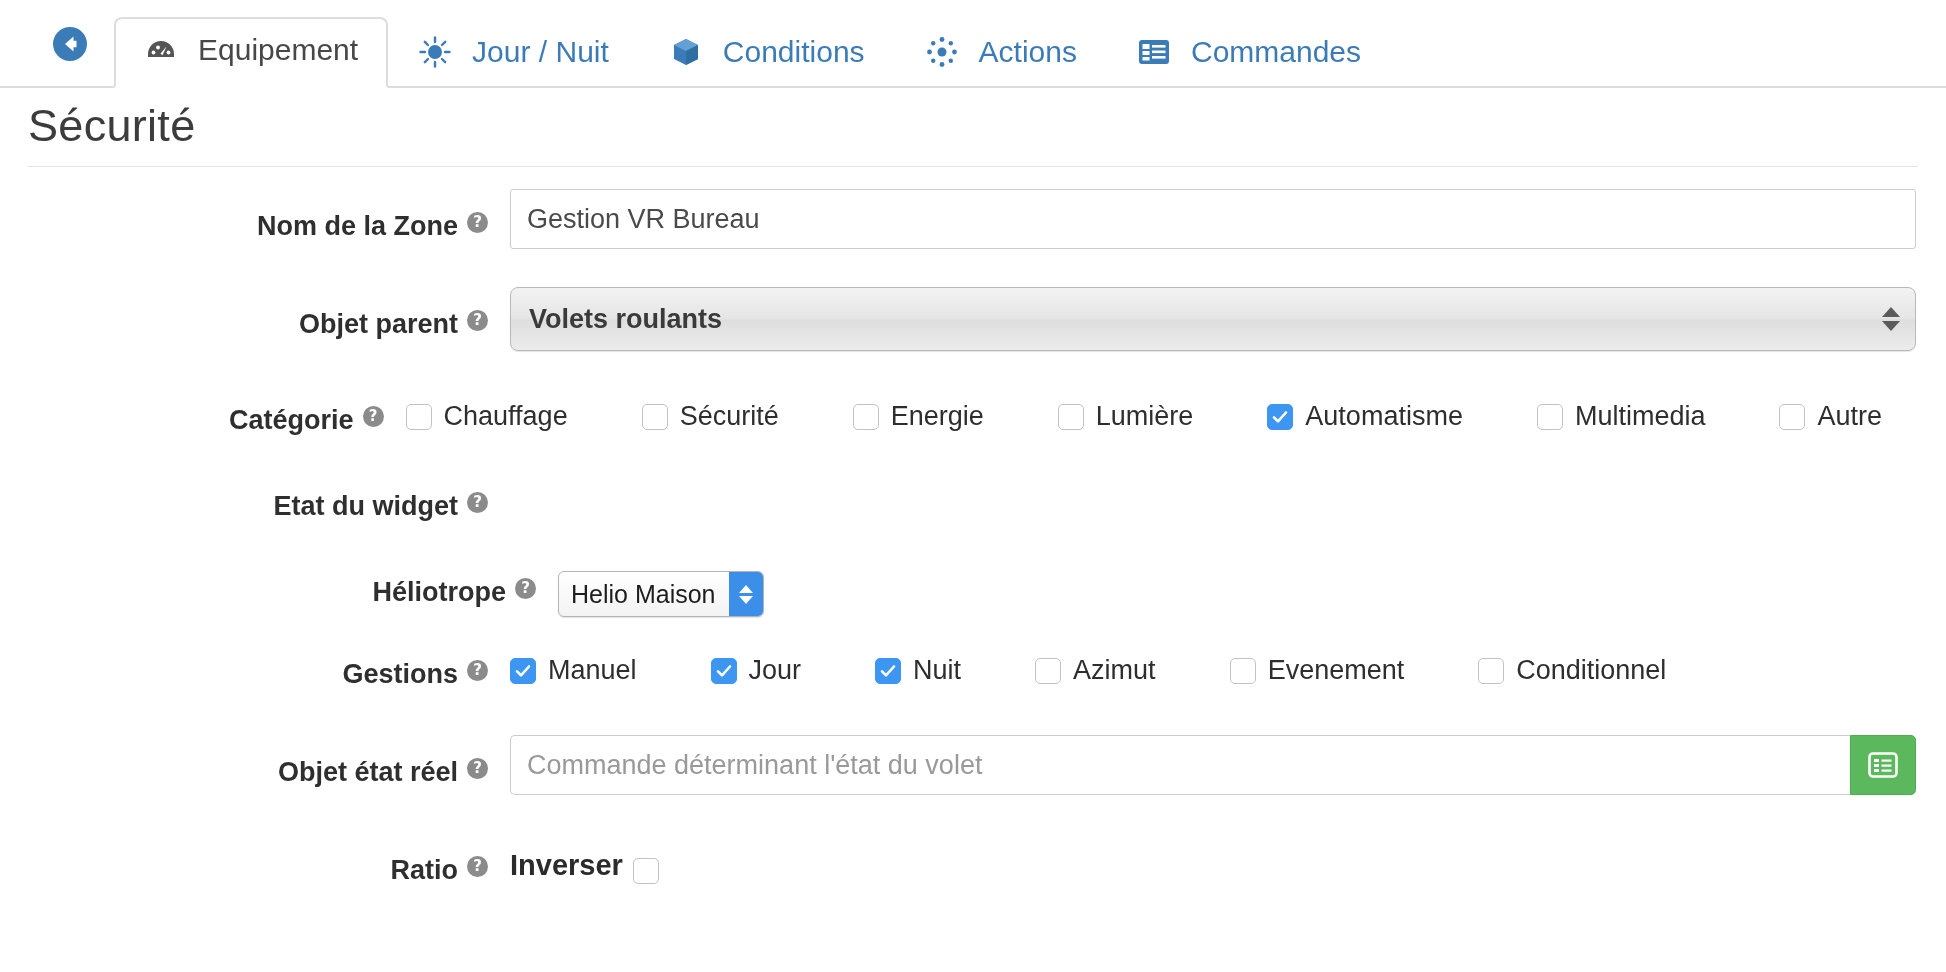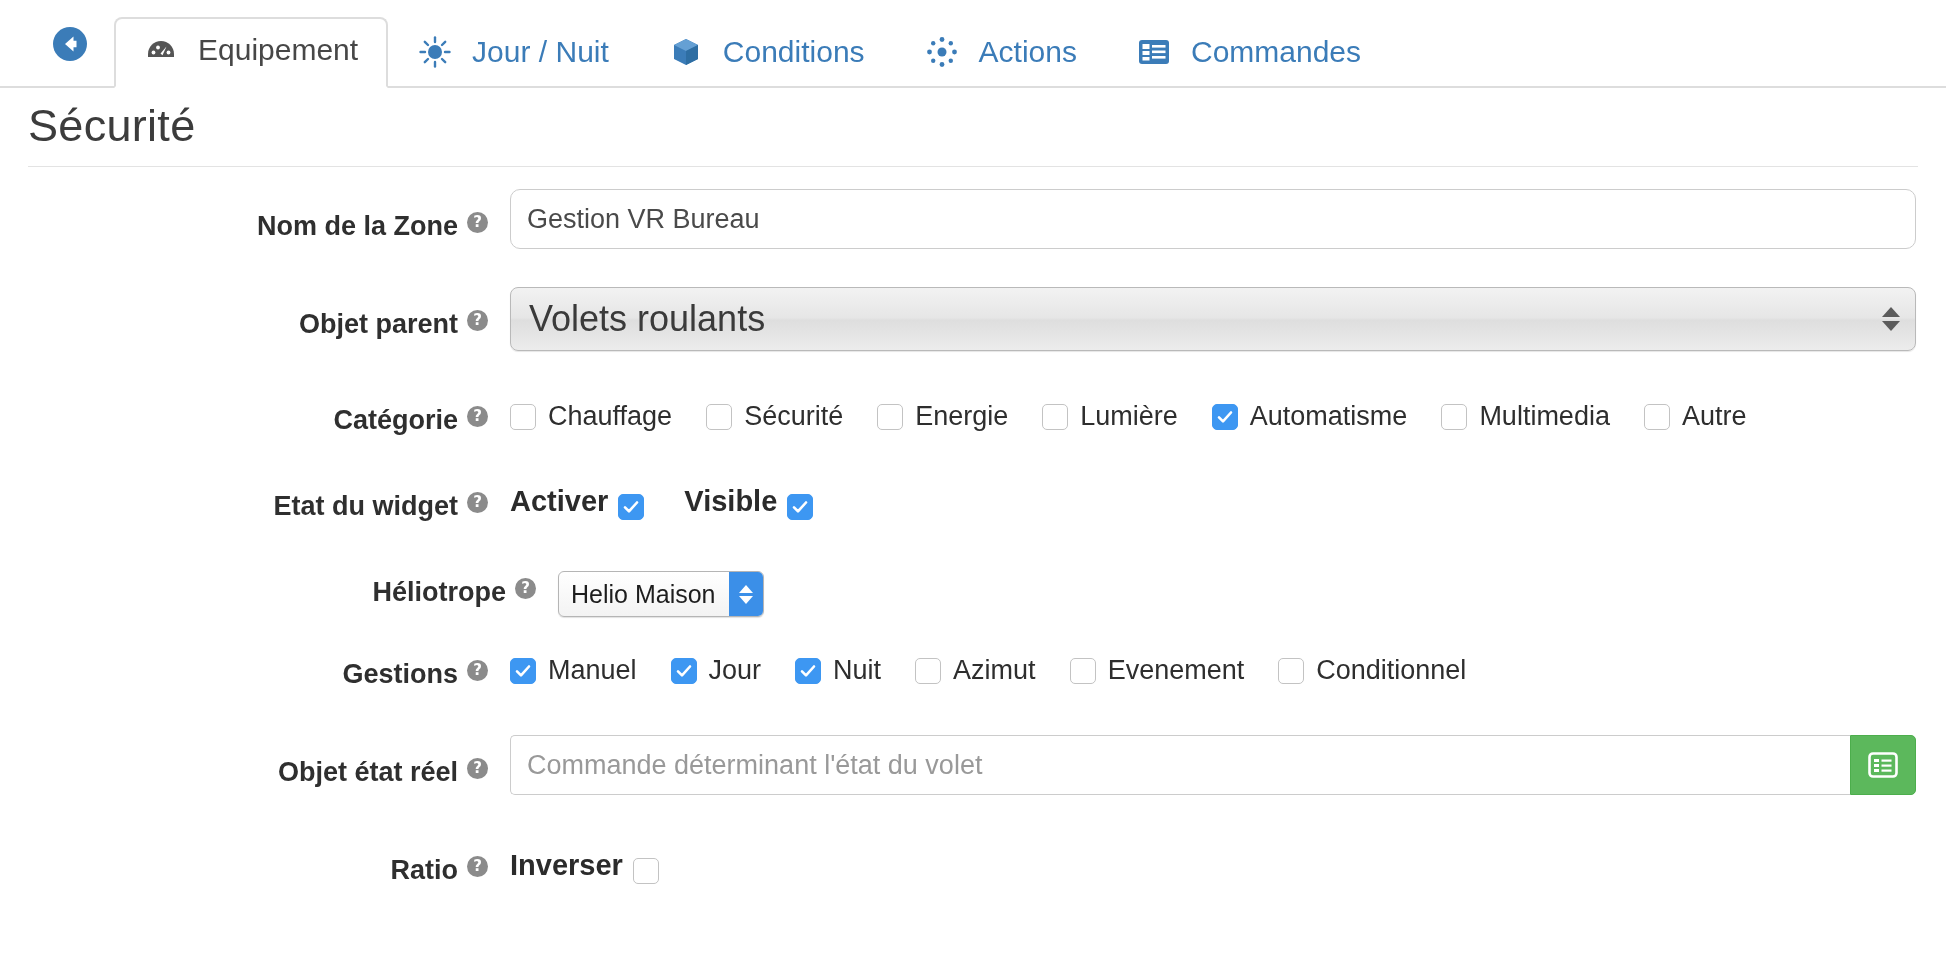--- a/index.html
+++ b/index.html
@@ -114,21 +114,21 @@
 
   .row-name .lbl, .row-parent .lbl, .row-etat .lbl { padding-top: 22px; }
   .row-cat .lbl, .row-gestions .lbl { padding-top: 20px; }
   .row-widget .lbl, .row-helio .lbl, .row-ratio .lbl { padding-top: 22px; }
 
   
   .txtinput {
     width: 100%;
     height: 60px;
     border: 1px solid #cccccc;
-    border-radius: 10px;
+    border-radius: 3px;
     font-size: 27px;
     color: #4a4a4a;
     padding: 0 16px;
     font-family: "Liberation Sans", sans-serif;
     background: #ffffff;
     outline: none;
   }
   .txtinput::placeholder { color: #999999; }
 
   
@@ -136,27 +136,28 @@
     position: relative;
     width: 100%;
     height: 64px;
   }
   .macselect {
     width: 100%;
     height: 64px;
     border: 1px solid #b9b9b9;
     border-radius: 8px;
     background: linear-gradient(to bottom, #f2f2f2 0%, #e6e6e6 48%, #dedede 52%, #ececec 100%);
-    font-size: 36px;
+    font-size: 27px;
     color: #3a3a3a;
     padding: 16px 18px;
     display: flex;
     align-items: center;
     box-shadow: 0 1px 1px rgba(0,0,0,0.10);
     cursor: pointer;
+    font-weight: bold;
   }
   .stepper {
     position: absolute;
     right: 16px; top: 50%;
     transform: translateY(-50%);
     display: flex; flex-direction: column;
     gap: 4px;
     pointer-events: none;
   }
   .stepper .tri { width: 0; height: 0; border-left: 9px solid transparent; border-right: 9px solid transparent; }
@@ -187,21 +188,21 @@
     background: #3b8fe8;
     display: flex; align-items: center; justify-content: center;
     flex-direction: column;
     gap: 3px;
   }
   .ssbtn .c { width: 0; height: 0; border-left: 7px solid transparent; border-right: 7px solid transparent; }
   .ssbtn .cu { border-bottom: 8px solid #ffffff; }
   .ssbtn .cd { border-top: 8px solid #ffffff; }
 
   
-  .cbgroup { display: flex; align-items: flex-end; flex-wrap: nowrap; padding-top: 16px; }
+  .cbgroup { display: flex; align-items: flex-end; flex-wrap: nowrap; padding-top: 16px; gap: 40px; }
   .cbitem { display: flex; align-items: center; margin-right: 34px; cursor: pointer; white-space: nowrap; }
   .cbitem .cbtext { font-size: 27px; color: #2e2e2e; margin-left: 12px; }
 
   .cbox {
     width: 26px; height: 26px;
     border-radius: 5px;
     border: 1px solid #c3c3c3;
     background: #ffffff;
     display: inline-flex; align-items: center; justify-content: center;
     flex: none;
@@ -402,40 +403,20 @@
         </label>
       </div>
     </div>
   </div>
 
   <div class="row row-widget">
     <div class="lbl">
       <span>Etat du widget</span>
       <span class="qmark">?</span>
     </div>
-    <div class="ctl">
-      <div class="bprow">
-        <label class="boldpair">
-          <span class="bp-text">Activer</span>
-          <span class="cbox checked">
-            <svg width="18" height="18" viewBox="0 0 18 18">
-                <path d="M3 9.3 L7 13.3 L15 4.5" stroke="#ffffff" stroke-width="2.6" fill="none" stroke-linecap="round" stroke-linejoin="round"></path>
-              </svg>
-          </span>
-        </label>
-        <label class="boldpair">
-          <span class="bp-text">Visible</span>
-          <span class="cbox checked">
-            <svg width="18" height="18" viewBox="0 0 18 18">
-                <path d="M3 9.3 L7 13.3 L15 4.5" stroke="#ffffff" stroke-width="2.6" fill="none" stroke-linecap="round" stroke-linejoin="round"></path>
-              </svg>
-          </span>
-        </label>
-      </div>
-    </div>
   </div>
 
   <div class="row row-helio">
     <div class="lbl">
       <span>Héliotrope</span>
       <span class="qmark">?</span>
     </div>
     <div class="ctl" style="padding-top:16px;">
       <div class="smallselect">
         <span class="sstext">Helio Maison</span>

